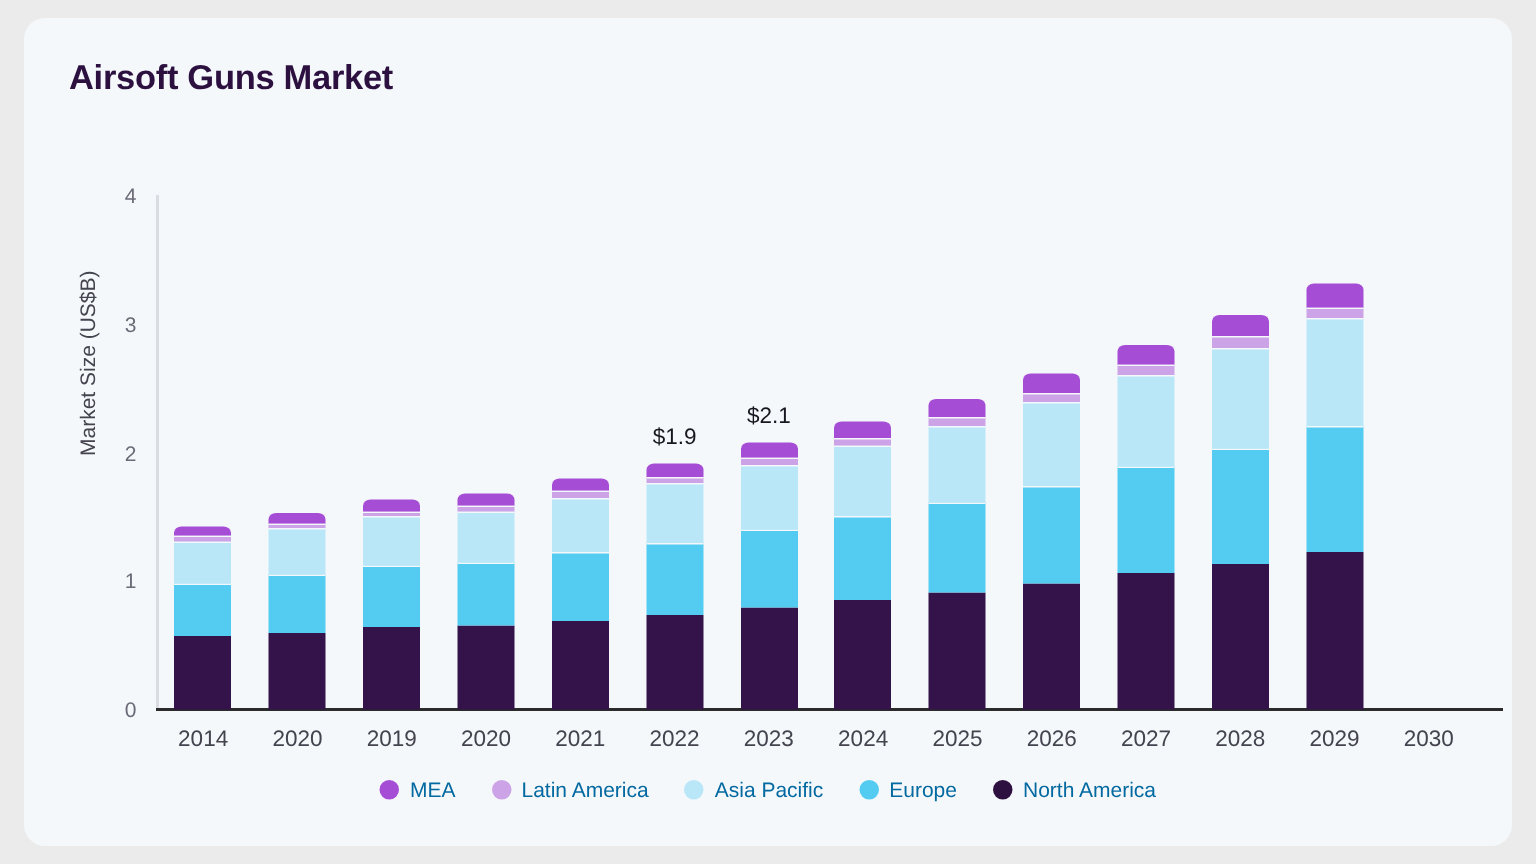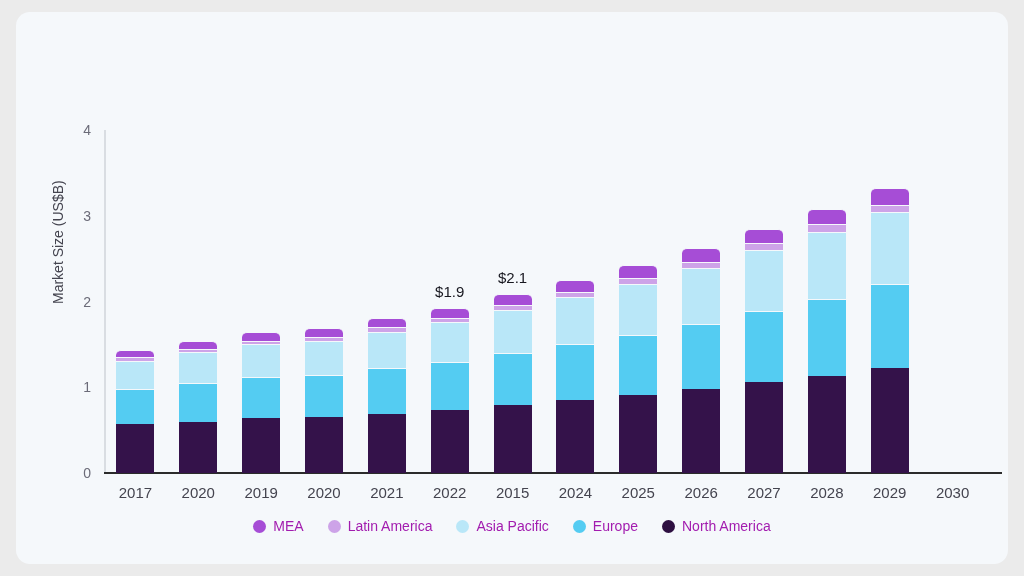--- a/index.html
+++ b/index.html
@@ -90,27 +90,28 @@
     font-size:15px; color:#44444f; white-space:nowrap;
   }
 
   
   #legend {
     position:absolute; left:0; right:0; top:506px;
     display:flex; justify-content:center; align-items:center; gap:24px;
   }
   .lg { display:flex; align-items:center; gap:7px; }
   .lg .dot { width:13px; height:13px; border-radius:50%; display:block; }
-  .lg .txt { font-size:14px; color:#a21caf; }
+  .lg .txt { font-size:14px; color:#0369a1; }
 </style>
 </head>
 <body>
 
 <div id="card">
 
+  <div id="title">Airsoft Guns Market</div>
 
 
   <div id="yaxis-line"></div>
   <div id="xaxis-line"></div>
   <div id="ylabel">Market Size (US$B)</div>
 
   <div id="plot">
       <div class="ytick" style="top: 343px;">0</div>
       <div class="ytick" style="top: 257.25px;">1</div>
       <div class="ytick" style="top: 171.5px;">2</div>
@@ -227,27 +228,27 @@
       <div class="lg">
         <span class="dot" style="background: rgb(84, 204, 242);"></span>
         <span class="txt">Europe</span>
       </div>
       <div class="lg">
         <span class="dot" style="background: rgb(45, 15, 64);"></span>
         <span class="txt">North America</span>
       </div>
     </div>
 
-<div class="xtick" style="left: 119.429px;">2017</div>
+<div class="xtick" style="left: 119.429px;">2014</div>
     <div class="xtick" style="left: 182.286px;">2020</div>
     <div class="xtick" style="left: 245.143px;">2019</div>
     <div class="xtick" style="left: 308px;">2020</div>
     <div class="xtick" style="left: 370.857px;">2021</div>
     <div class="xtick" style="left: 433.714px;">2022</div>
-    <div class="xtick" style="left: 496.571px;">2015</div>
+    <div class="xtick" style="left: 496.571px;">2023</div>
     <div class="xtick" style="left: 559.429px;">2024</div>
     <div class="xtick" style="left: 622.286px;">2025</div>
     <div class="xtick" style="left: 685.143px;">2026</div>
     <div class="xtick" style="left: 748px;">2027</div>
     <div class="xtick" style="left: 810.857px;">2028</div>
     <div class="xtick" style="left: 873.714px;">2029</div>
     <div class="xtick" style="left: 936.571px;">2030</div>
   </div>
 
 </body></html>

